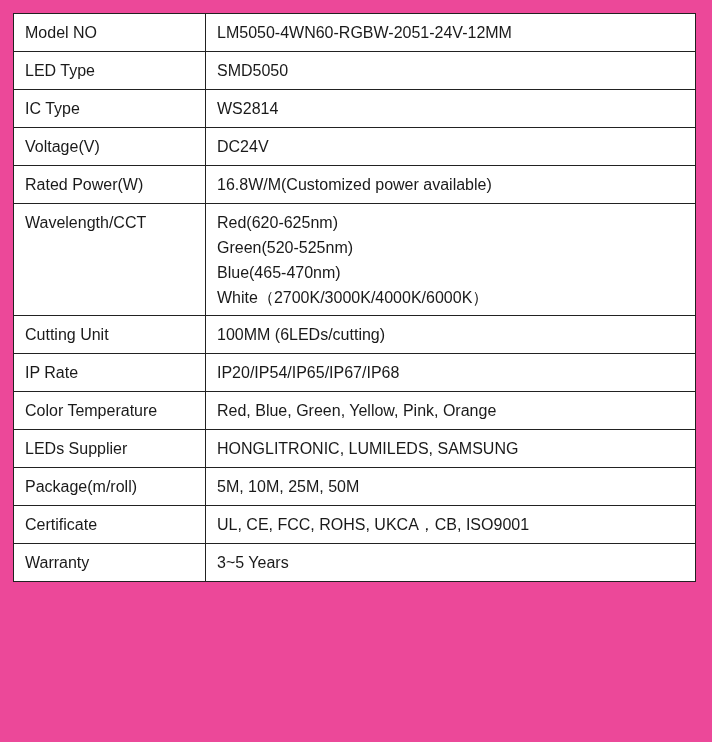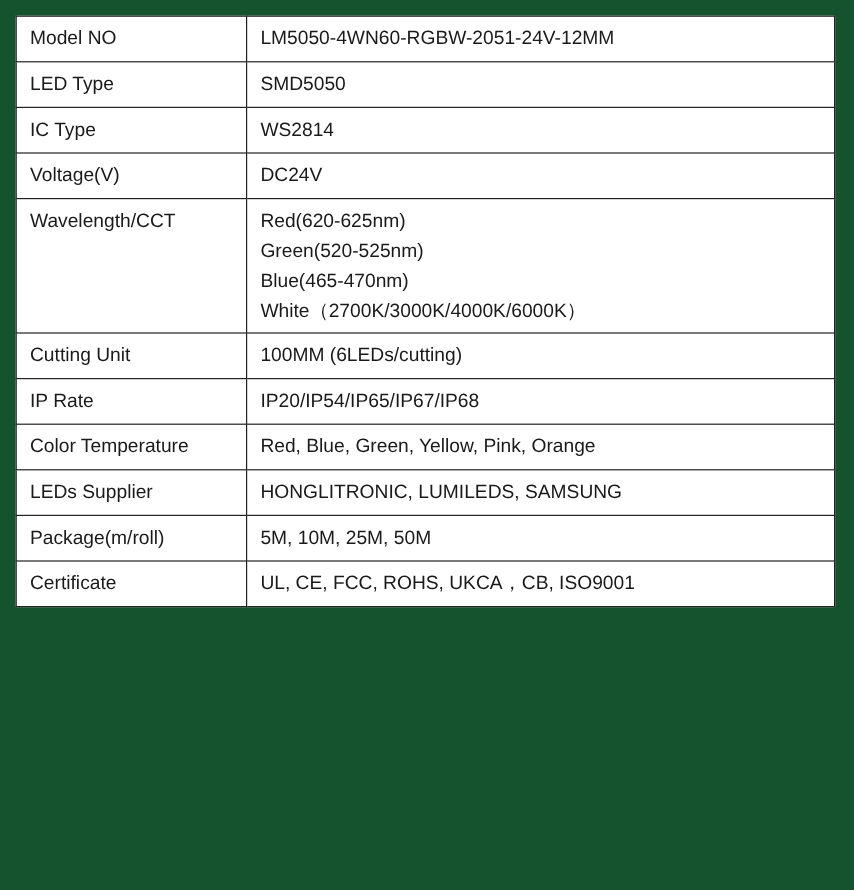--- a/index.html
+++ b/index.html
@@ -8,21 +8,21 @@
     background: #fdfdfd;
     width: 712px;
     height: 742px;
     overflow: hidden;
     font-family: "Liberation Sans", "DejaVu Sans", sans-serif;
   }
   .sheet {
     position: relative;
     width: 712px;
     height: 742px;
-    background: #14532d;
+    background: #ec4899;
   }
   table.spec {
     position: absolute;
     left: 13px;
     top: 13px;
     width: 682px;
     border-collapse: collapse;
     table-layout: fixed;
     background: #ffffff;
   }
@@ -65,20 +65,24 @@
           <td>SMD5050</td>
         </tr>
         <tr class="">
           <td>IC Type</td>
           <td>WS2814</td>
         </tr>
         <tr class="">
           <td>Voltage(V)</td>
           <td>DC24V</td>
         </tr>
+        <tr class="">
+          <td>Rated Power(W)</td>
+          <td>16.8W/M(Customized power available)</td>
+        </tr>
         <tr class="tall">
           <td>Wavelength/CCT</td>
           <td>Red(620-625nm)
 Green(520-525nm)
 Blue(465-470nm)
 White（2700K/3000K/4000K/6000K）</td>
         </tr>
         <tr class="">
           <td>Cutting Unit</td>
           <td>100MM (6LEDs/cutting)</td>
@@ -96,15 +100,19 @@
           <td>HONGLITRONIC, LUMILEDS, SAMSUNG</td>
         </tr>
         <tr class="">
           <td>Package(m/roll)</td>
           <td>5M, 10M, 25M, 50M</td>
         </tr>
         <tr class="">
           <td>Certificate</td>
           <td>UL, CE, FCC, ROHS, UKCA，CB, ISO9001</td>
         </tr>
+        <tr class="">
+          <td>Warranty</td>
+          <td>3~5 Years</td>
+        </tr>
       </tbody>
   </table>
 </div>
 
 </body></html>

